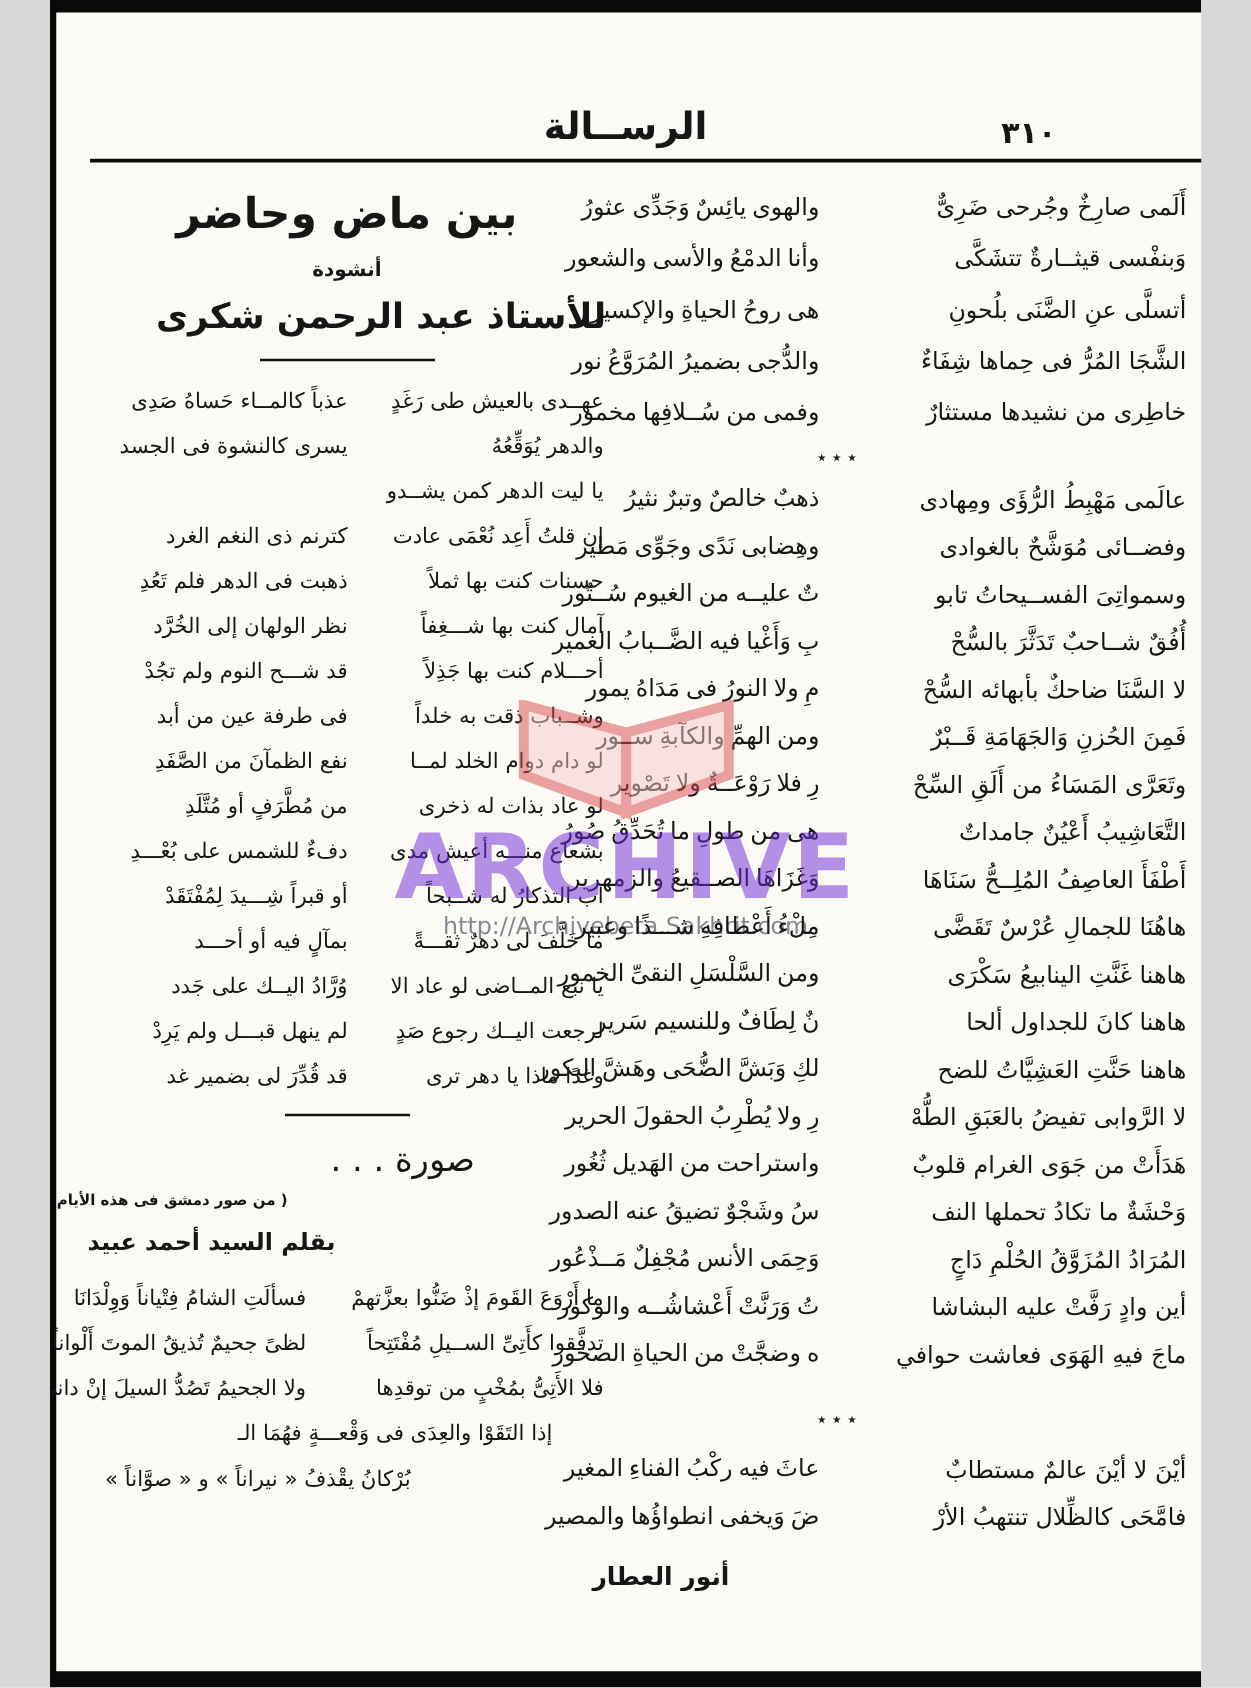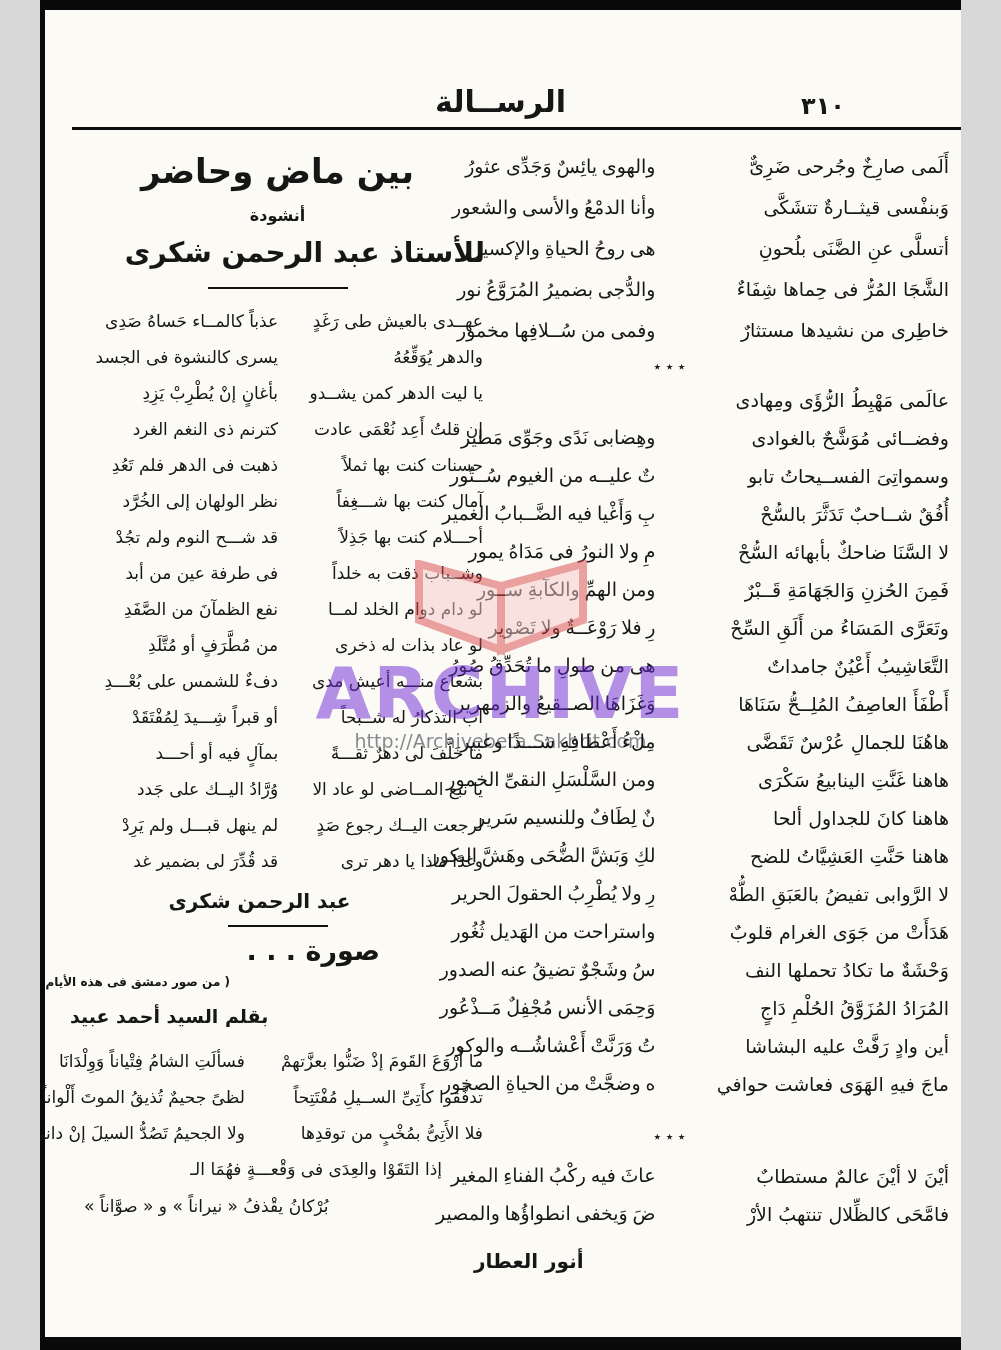--- a/index.html
+++ b/index.html
@@ -37,22 +37,22 @@
   .lp-sub{text-align:center;font-size:16px;font-weight:bold;margin-top:12px;}
   .lp-byline{font-size:28px;font-weight:bold;margin-top:12px;line-height:32px;}
   .lp-divider{width:140px;height:2px;background:#111;margin:18px auto 14px;}
   .left-block .vrow{line-height:36px;font-size:17px;}
   .left-block .hem.r{flex:0 0 46%;padding-right:2px;}
   .left-block .hem.l{flex:0 0 54%;padding-right:14px;}
   .sig-left{text-align:center;font-size:20px;font-weight:bold;margin-top:10px;
     position:relative;right:18px;}
   .divider2{width:100px;height:2px;background:#111;margin:12px auto 4px;}
   
-  .a2-title{font-size:27px;font-weight:bold;text-align:right;padding-right:105px;
-    margin-top:4px;line-height:40px;white-space:nowrap;}
+  .a2-title{font-size:27px;font-weight:normal;text-align:right;padding-right:105px;
+    margin-top:16px;line-height:40px;white-space:nowrap;}
   .a2-note{font-size:12px;font-weight:bold;text-align:right;padding-right:255px;
     margin-top:4px;white-space:nowrap;}
   .a2-byline{font-size:19px;font-weight:bold;text-align:left;margin-top:12px;line-height:30px;}
   .a2-verses{margin-top:12px;}
   .a2-verses .vrow{line-height:36px;font-size:17px;}
   .left-block .a2-verses .hem.r{flex:0 0 54%;}
   .left-block .a2-verses .hem.l{flex:0 0 46%;}
   .a2-line-a{text-align:right;padding-right:43px;font-size:17px;line-height:36px;white-space:nowrap;}
   .a2-line-b{text-align:left;font-size:17px;line-height:38px;transform:translateX(14px);
     white-space:nowrap;}
@@ -99,20 +99,21 @@
         <div class="vrow">
         <span class="hem r">خاطِرى من نشيدها مستثارٌ</span>
         <span class="hem l">وفمى من سُــلافِها مخمور</span>
       </div>
       </div>
     <div class="sep">٭ ٭ ٭</div>
     <div class="vg2">
 
     <div class="vrow">
         <span class="hem r">عالَمى مَهْبِطُ الرُّؤَى ومِهادى</span>
+        <span class="hem l">ذهبٌ خالصٌ وتبرٌ نثيرُ</span>
       </div>
         <div class="vrow">
         <span class="hem r">وفضــائى مُوَشَّحٌ بالغوادى</span>
         <span class="hem l">وهِضابى نَدًى وجَوِّى مَطير</span>
       </div>
         <div class="vrow">
         <span class="hem r">وسمواتِىَ الفســيحاتُ تابو</span>
         <span class="hem l">تٌ عليــه من الغيوم سُــتُور</span>
       </div>
         <div class="vrow">
@@ -206,21 +207,20 @@
     <div class="vrow">
         <span class="hem r">عهــدى بالعيش طى رَغَدٍ</span>
         <span class="hem l">عذباً كالمــاء حَساهُ صَدِى</span>
       </div>
         <div class="vrow">
         <span class="hem r">والدهر  يُوَقِّعُهُ</span>
         <span class="hem l">يسرى كالنشوة فى الجسد</span>
       </div>
         <div class="vrow">
         <span class="hem r">يا ليت الدهر كمن يشــدو</span>
-        <span class="hem l">بأغانٍ إنْ يُطْرِبْ يَزِدِ</span>
       </div>
         <div class="vrow">
         <span class="hem r">إن قلتُ أَعِد نُعْمَى عادت</span>
         <span class="hem l">كترنم ذى النغم الغرد</span>
       </div>
         <div class="vrow">
         <span class="hem r">حسنات كنت بها ثملاً</span>
         <span class="hem l">ذهبت فى الدهر فلم تَعُدِ</span>
       </div>
         <div class="vrow">
@@ -262,21 +262,20 @@
         <div class="vrow">
         <span class="hem r">لرجعت اليــك رجوع صَدٍ</span>
         <span class="hem l">لم ينهل قبـــل ولم يَرِدْ</span>
       </div>
         <div class="vrow">
         <span class="hem r">وغدًا ماذا يا دهر ترى</span>
         <span class="hem l">قد قُدِّرَ لى بضمير غد</span>
       </div>
       </div>
 
-    <div class="sig-left">عبد الرحمن شكرى</div>
     <div class="divider2"></div>
 
     <div class="a2-title">صورة . . .</div>
     <div class="a2-note">( من صور دمشق فى هذه الأيام )</div>
     <div class="a2-byline">بقلم السيد أحمد عبيد</div>
 
     <div class="a2-verses">
 
     <div class="vrow">
         <span class="hem r">ما أَرْوَعَ القَومَ إذْ ضَنُّوا بعزَّتهمْ</span>

